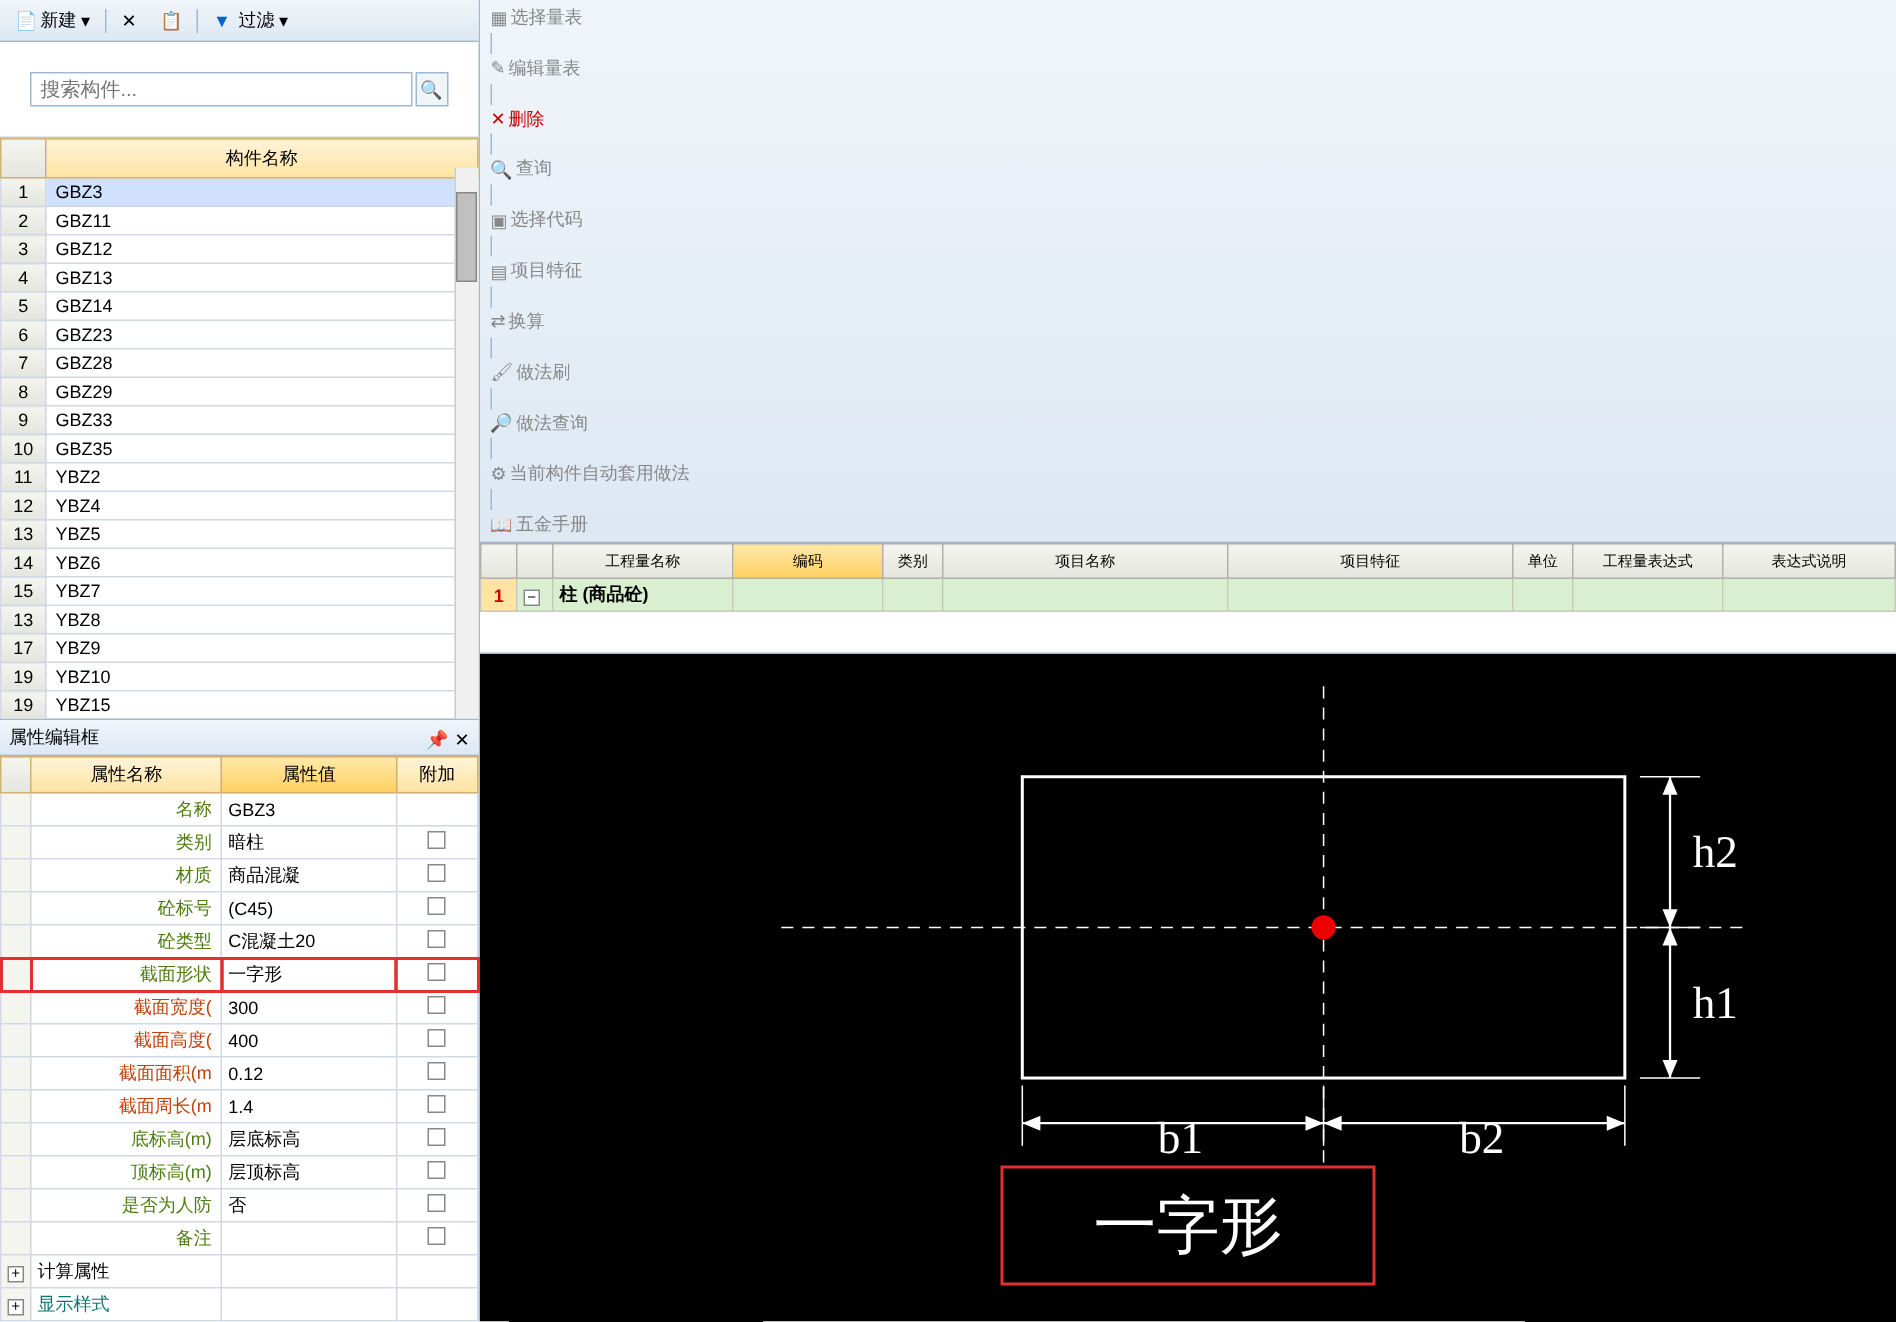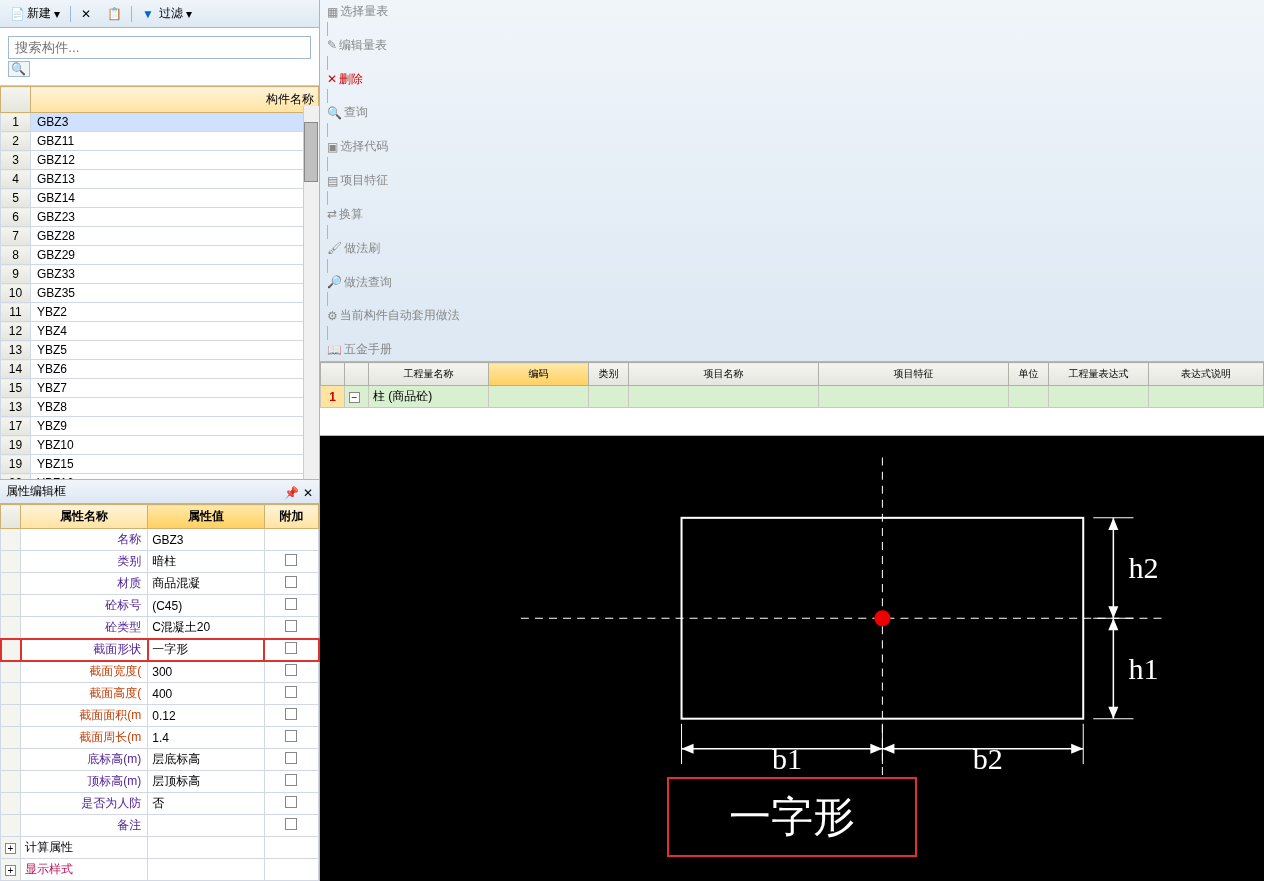--- a/index.html
+++ b/index.html
@@ -5,43 +5,43 @@
 * { box-sizing: border-box; margin: 0; padding: 0; }
 body { font-family: "Microsoft YaHei", SimSun, sans-serif; font-size: 12px; background: #fff; overflow: hidden; }
 .app { display: flex; height: 881px; width: 1264px; }
 .left-panel { width: 320px; display: flex; flex-direction: column; border-right: 1px solid #a0b8d0; }
 .right-panel { flex: 1; display: flex; flex-direction: column; }
 
 .toolbar { background: linear-gradient(#f0f5fa, #dde8f3); border-bottom: 1px solid #a0b8d0; padding: 3px 6px; display: flex; align-items: center; gap: 4px; font-size: 12px; }
 .toolbar .tbtn { display: flex; align-items: center; gap: 3px; padding: 2px 4px; cursor: pointer; }
 .toolbar .sep { width: 1px; height: 16px; background: #a0b8d0; margin: 0 2px; }
 
-.search-row { display: flex; padding: 8px; gap: 2px; border-bottom: 1px solid #ccc; flex-direction: column; }
+.search-row { display: flex; padding: 20px; gap: 2px; border-bottom: 1px solid #ccc; }
 .search-row input { flex: 1; border: 1px solid #a0b8d0; padding: 3px 6px; color: #888; }
 .search-row .sbtn { width: 22px; border: 1px solid #a0b8d0; background: #f0f5fa; display: flex; align-items: center; justify-content: center; cursor: pointer; }
 
 .component-list { flex: 1; overflow-y: auto; position: relative; }
 .clist-table { width: 100%; border-collapse: collapse; }
-.clist-header th { background: linear-gradient(#fff3d9, #ffe3a0); border: 1px solid #d0b070; padding: 4px; text-align: right; font-weight: normal; }
+.clist-header th { background: linear-gradient(#fff3d9, #ffe3a0); border: 1px solid #d0b070; padding: 4px; text-align: center; font-weight: normal; }
 .clist-header th:first-child { width: 30px; background: linear-gradient(#f5f5f0, #e5e5df); }
 .clist-table td { border: 1px solid #d0d7e5; padding: 2px 6px; height: 18px; }
 .clist-table td.rownum { background: linear-gradient(#f5f5f0, #e5e5df); text-align: center; width: 30px; }
 .clist-table tr.selected td:not(.rownum) { background: #d0e0ff; }
 .scrollbar-v { position: absolute; right: 0; top: 20px; bottom: 0; width: 16px; background: #f0f0f0; border-left: 1px solid #ccc; }
 .scrollbar-v .thumb { background: #c0c0c0; border: 1px solid #888; width: 14px; height: 60px; margin: 16px 0; }
 
 .prop-panel { border-top: 1px solid #a0b8d0; }
 .prop-title { background: linear-gradient(#f0f5fa, #dde8f3); padding: 3px 6px; border-bottom: 1px solid #a0b8d0; display: flex; justify-content: space-between; align-items: flex-end; }
 .prop-title .pins { display: flex; gap: 4px; }
 .prop-table { width: 100%; border-collapse: collapse; }
-.prop-table th { background: linear-gradient(#fff3d9, #ffe3a0); border: 1px solid #d0b070; padding: 3px; font-weight: bold; }
+.prop-table th { background: linear-gradient(#fff3d9, #ffe3a0); border: 1px solid #d0b070; padding: 3px; font-weight: normal; }
 .prop-table th:first-child { background: linear-gradient(#f5f5f0,#e5e5df); width:18px; }
 .prop-table th.val { background: linear-gradient(#ffe8a8,#ffd060); margin-left: 23px; }
 .prop-table td { border: 1px solid #d0d7e5; padding: 2px 4px; height: 18px; }
-.prop-table td.pname { color: #4c1d95; text-align: right; padding-right: 6px; }
+.prop-table td.pname { color: #4d7c0f; text-align: right; padding-right: 6px; }
 .prop-table td.pname.gray { color: #c2410c; }
 .prop-table td.expcell { background: #f5f5f0; text-align:center; width:18px; }
 .prop-table td.chk { text-align: center; }
 .prop-table tr.highlight td { outline: 2px solid #e03030; outline-offset: -1px; }
 .chkbox { display:inline-block; width:12px; height:12px; border:1px solid #888; background:#fff; }
 
 .main-toolbar { background: linear-gradient(#f0f5fa, #dde8f3); border-bottom: 1px solid #a0b8d0; padding: 2px 4px; display: flex; align-items: center; gap: 4px; font-size: 12px; }
 .main-toolbar .mbtn { display: flex; align-items: center; gap: 2px; padding: 1px 3px; color: #888; cursor: pointer; }
 .main-toolbar .mbtn.red { color: #c00; }
 
@@ -299,21 +299,21 @@
     <td class="chk"><span class="chkbox"></span></td>
             </tr>
             <tr>
               <td class="expcell"><span class="expbox">+</span></td>
     <td class="pname" style="color:#000;text-align:left">计算属性</td>
               <td></td>
               <td></td>
             </tr>
             <tr>
               <td class="expcell"><span class="expbox">+</span></td>
-    <td class="pname" style="color:#be185d;text-align:left">显示样式</td>
+    <td class="pname" style="color:#0f766e;text-align:left">显示样式</td>
               <td></td>
               <td></td>
             </tr>
           </tbody>
       </table>
     </div>
   </div>
 
   <div class="right-panel">
     <div class="main-toolbar">
@@ -377,21 +377,21 @@
               <th>项目特征</th>
               <th>单位</th>
               <th>工程量表达式</th>
               <th>表达式说明</th>
             </tr>
         </tbody>
           <tbody id="qty-body">
             <tr class="green">
               <td class="rn sel">1</td>
     <td class="exp" style="padding-left:0px"><span class="expbox">−</span></td>
-    <td style="padding-left:4px;font-weight:normal;">柱 (商品砼)</td>
+    <td style="padding-left:4px;font-weight:bold;">柱 (商品砼)</td>
     <td></td>
     <td style="text-align:center"></td>
     <td></td>
     <td></td>
     <td style="text-align:center"></td>
     <td></td>
     <td></td>
             </tr>
           </tbody>
       </table>

